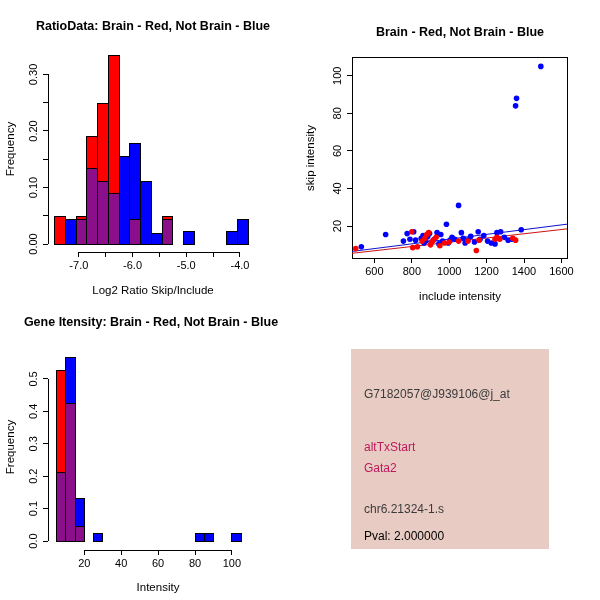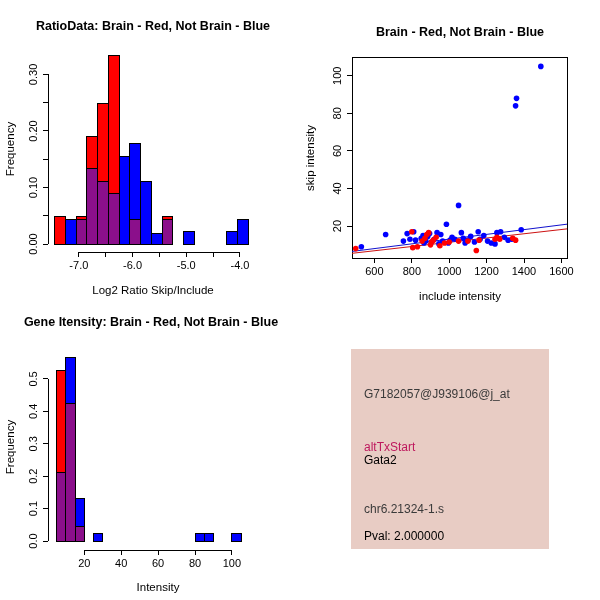--- a/index.html
+++ b/index.html
@@ -227,19 +227,19 @@
           <rect x="204.25" y="233.86896551724138" width="9.22727272727272" height="7.131034482758622" fill="#0000FF" stroke="#000" stroke-width="1" shape-rendering="crispEdges"></rect>
           <rect x="231.9318181818182" y="233.86896551724138" width="9.22727272727272" height="7.131034482758622" fill="#0000FF" stroke="#000" stroke-width="1" shape-rendering="crispEdges"></rect>
         </g>
     </svg>
   </div>
 
   <div class="panel" id="panel-info">
     <div class="infobox" id="infobox" style="background: rgb(232, 204, 196);">
       <div class="infoline" style="top: 38px; color: rgb(58, 58, 58);">G7182057@J939106@j_at</div>
       <div class="infoline" style="top: 68px; color: #be185d; margin-top: 23px;">altTxStart</div>
-      <div class="infoline" style="top: 104px; color: #000000;">Gata2</div>
+      <div class="infoline" style="top: 112px; color: #be185d;">Gata2</div>
       <div class="infoline" style="top: 153px; color: rgb(58, 58, 58);">chr6.21324-1.s</div>
       <div class="infoline" id="pval-line" style="top: 180px; color: #000000;">Pval: 2.000000</div>
     </div>
   </div>
 
 </div>
 
 </body></html>

